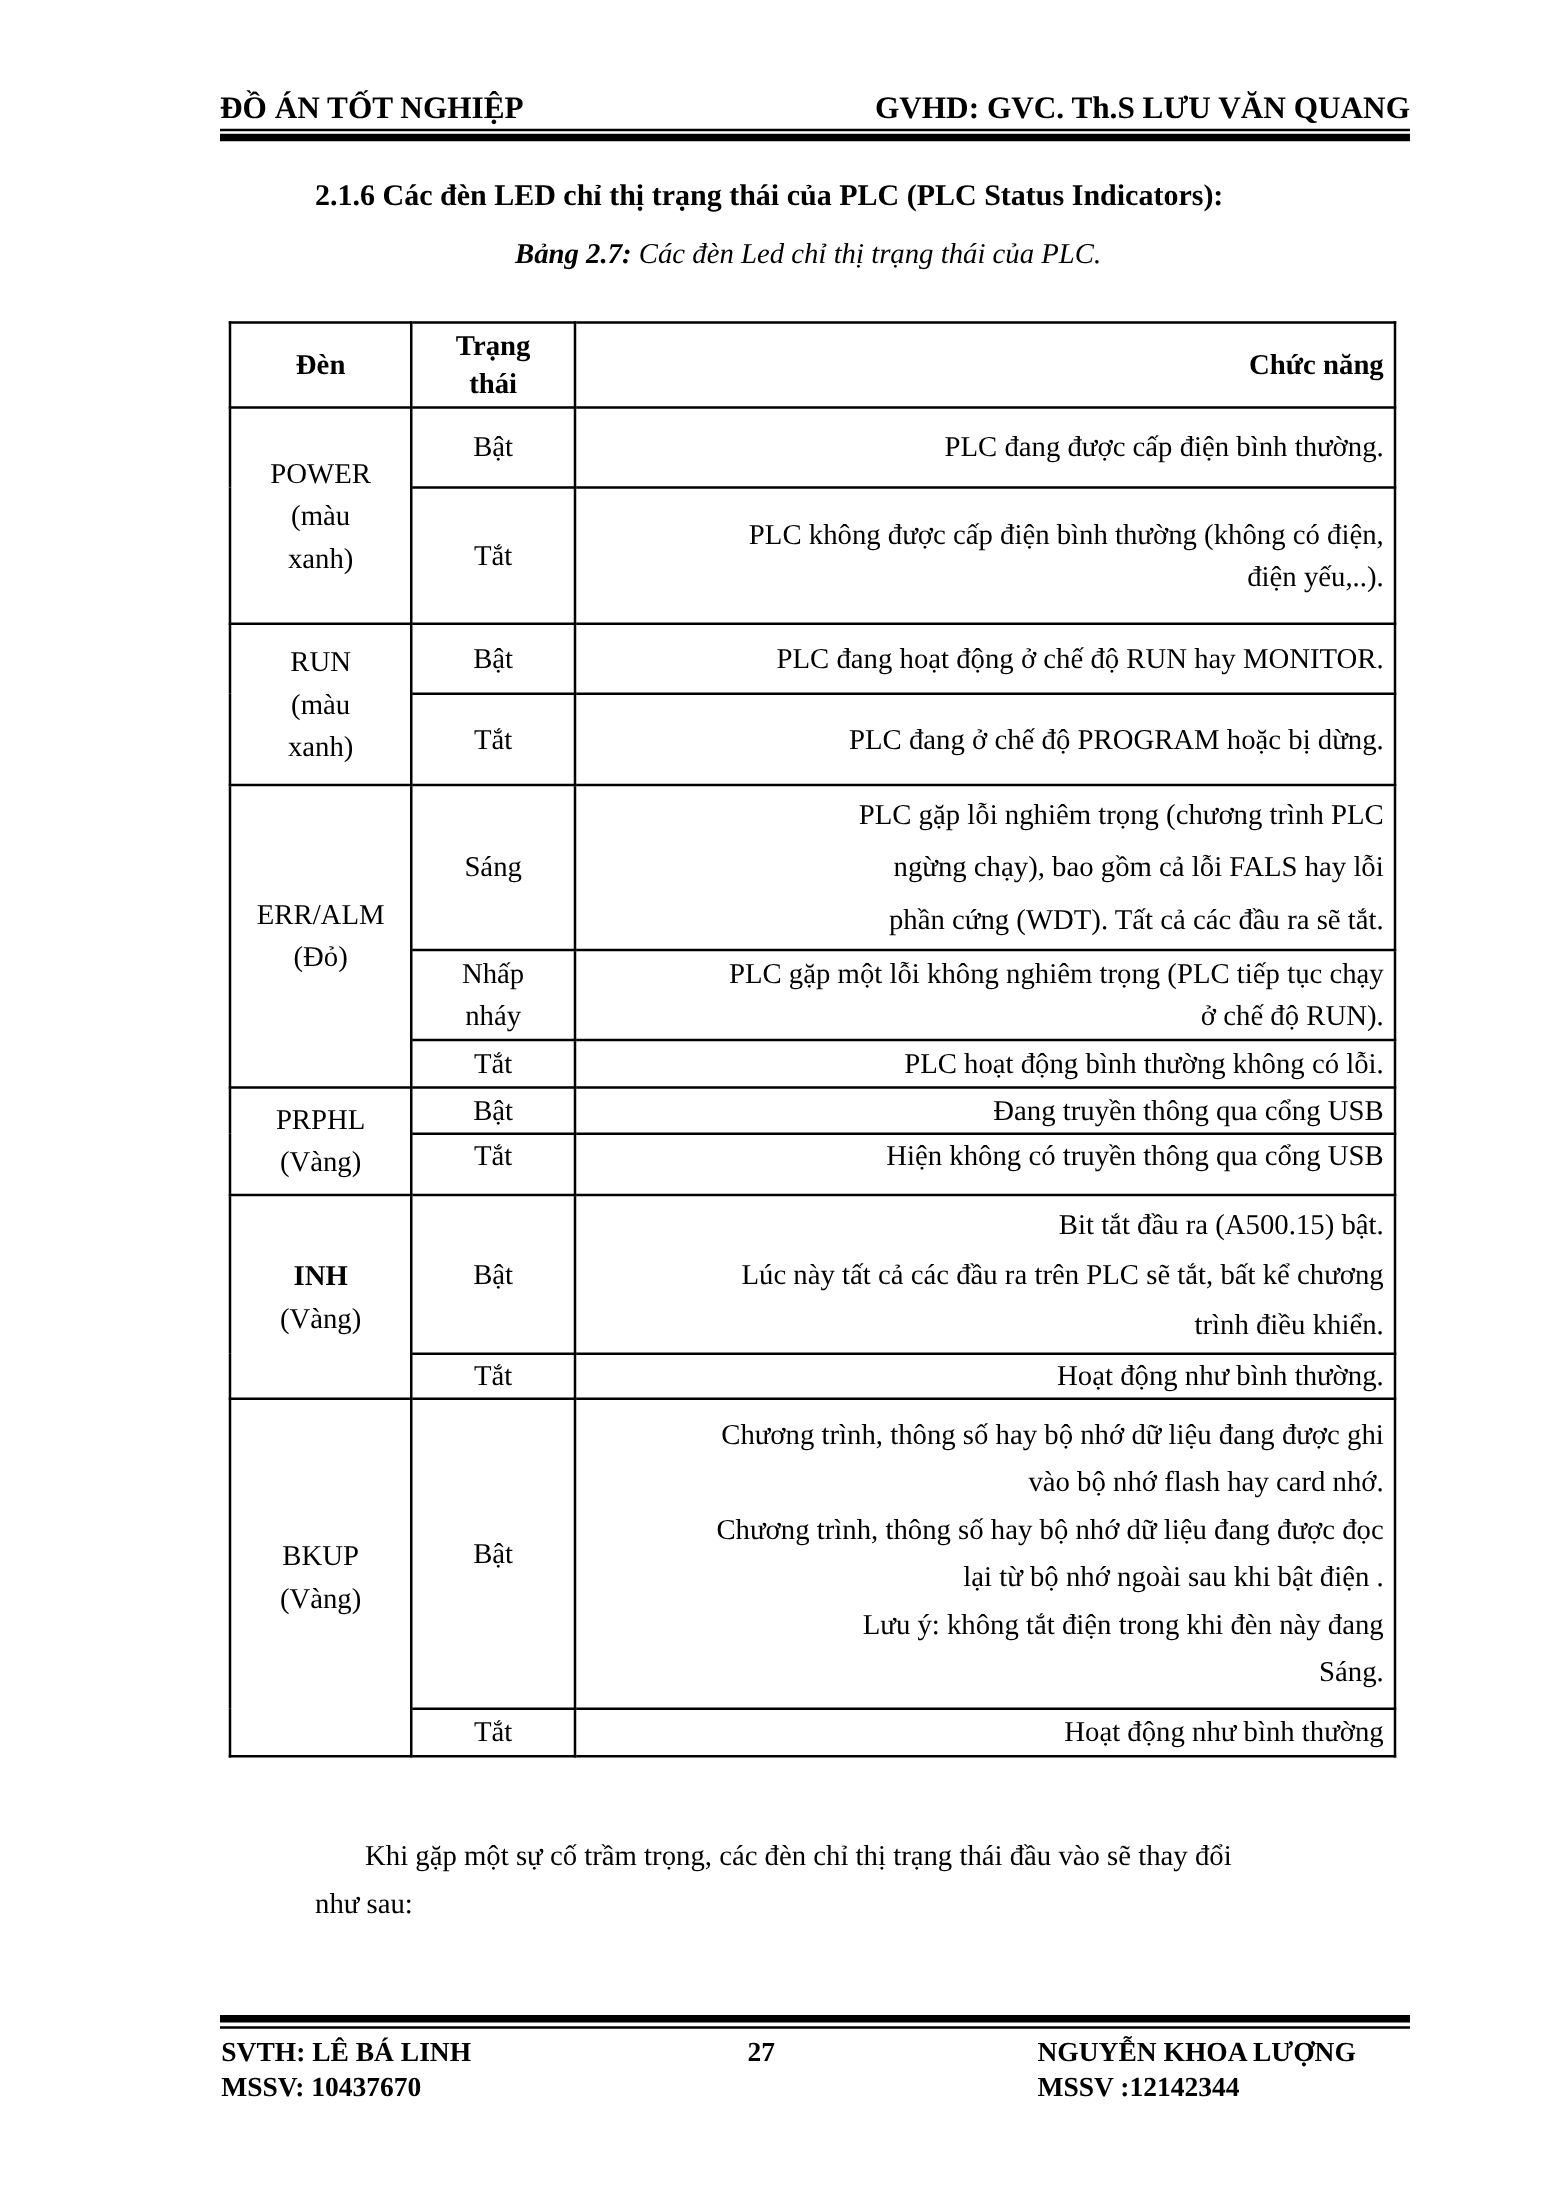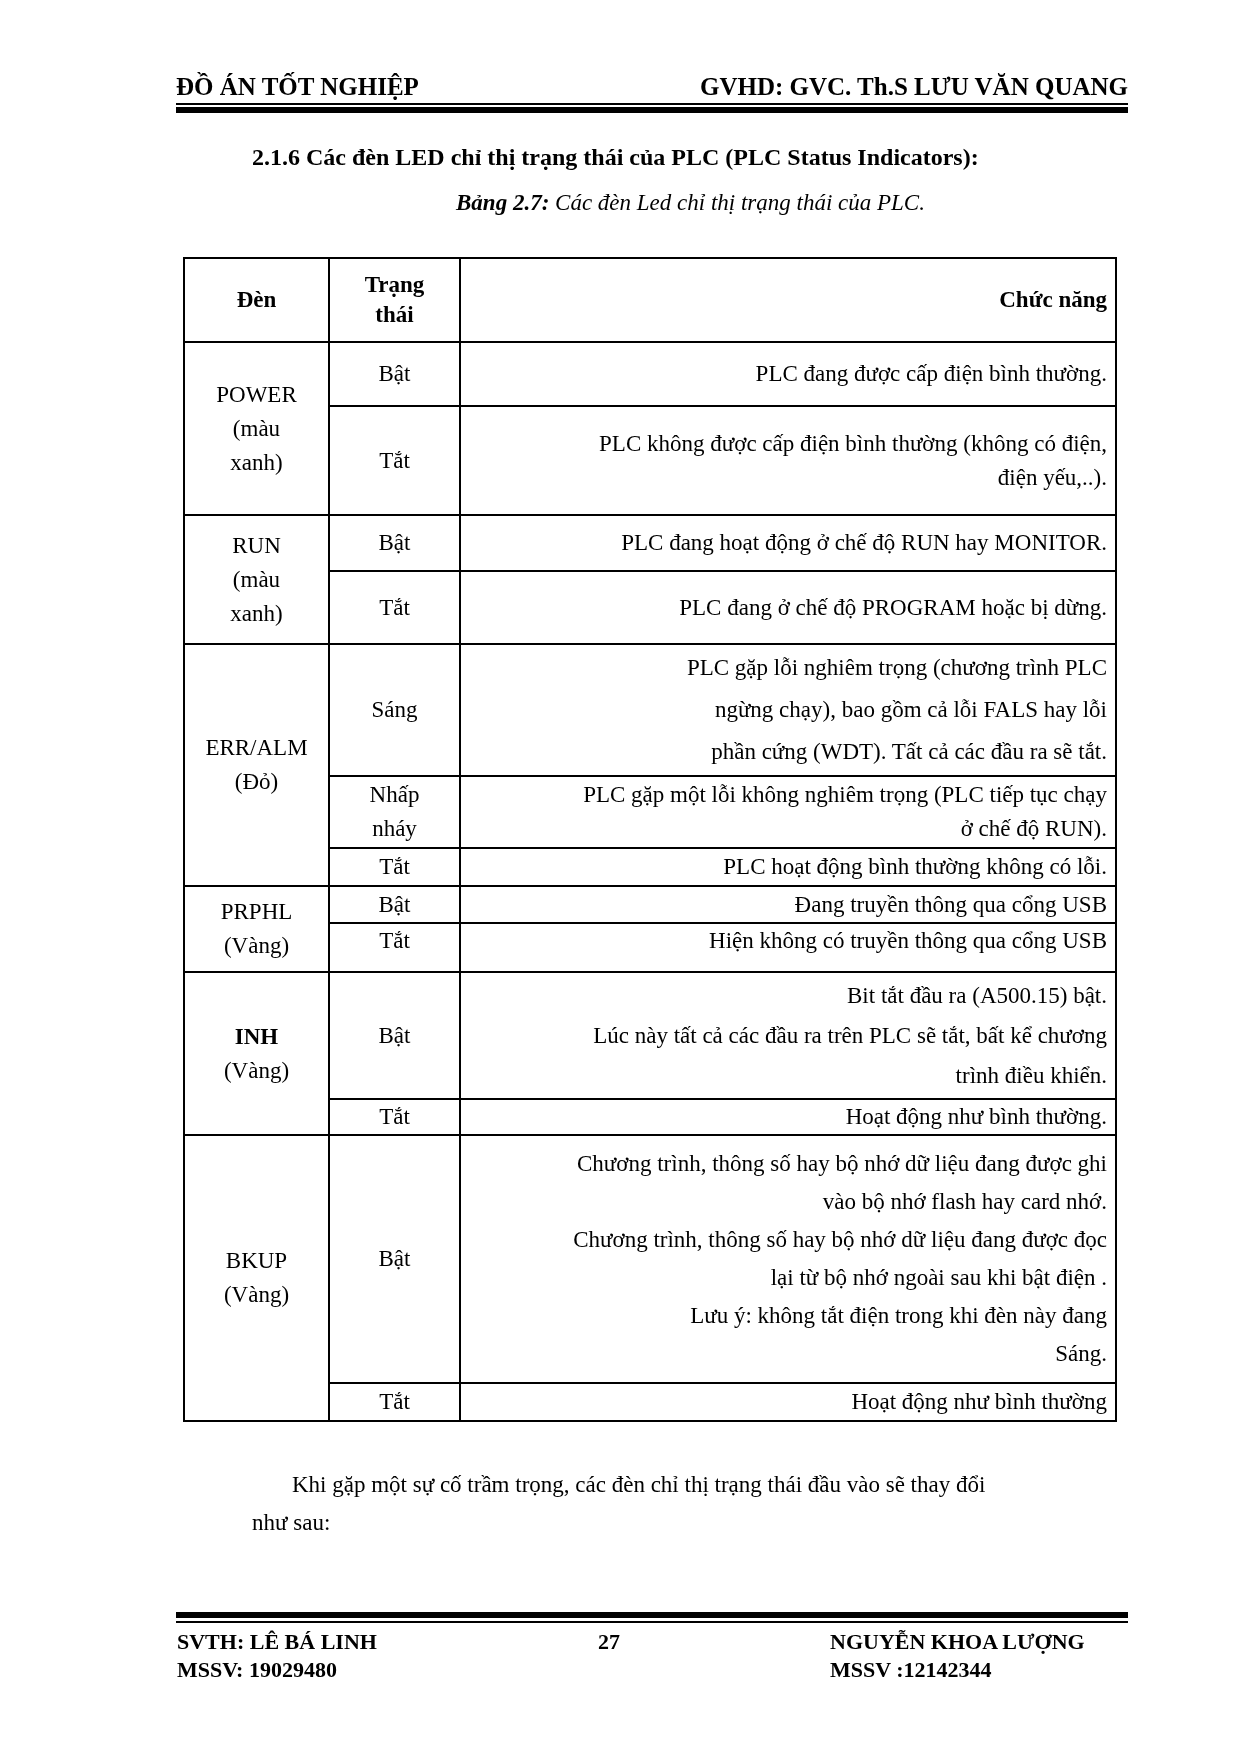--- a/index.html
+++ b/index.html
@@ -5,21 +5,21 @@
   html, body { margin:0; padding:0; background:#fff; }
   body { width:1240px; height:1754px; position:relative; overflow:hidden;
          font-family:"Liberation Serif","DejaVu Serif",serif; color:#000; }
   .abs { position:absolute; }
   .hdr { top:70px; font-weight:bold; font-size:25px; line-height:34px;text-align:center; }
   .hdr-left { left:176px; }
   .hdr-right { right:112px; }
   .rule-thin { position:absolute; left:176px; width:952px; height:2px; background:#000; }
   .rule-thick { position:absolute; left:176px; width:952px; height:6px; background:#000; }
   .heading { left:252px; top:142px; font-size:24px; font-weight:bold; line-height:30px; }
-  .caption { left:412px; top:188px; font-size:23px; font-style:italic; line-height:30px;margin-left:44px; }
+  .caption { left:412px; top:188px; font-size:23px; font-style:italic; line-height:30px; }
   .caption b { font-weight:bold; }
 
   table.t { position:absolute; left:183px; top:257px; width:934px; border-collapse:collapse;
             font-size:23px; line-height:34px; }
   table.t td, table.t th { border:2.5px solid #000; padding:0 8px; vertical-align:middle; }
   table.t th { font-weight:bold; text-align:center; line-height:30px; }
   .c1 { width:127px; text-align:center; }
   .c2 { width:113px; text-align:center; }
   .c3 { text-align:right; }
   .c1 .ln, .c2 .ln { display:block; }
@@ -36,21 +36,21 @@
 <div class="abs hdr hdr-left">ĐỒ ÁN TỐT NGHIỆP</div>
 <div class="abs hdr hdr-right">GVHD: GVC. Th.S LƯU VĂN QUANG</div>
 <div class="rule-thin" style="top:103px"></div>
 <div class="rule-thick" style="top:107px"></div>
 
 <div class="abs heading">2.1.6 Các đèn LED chỉ thị trạng thái của PLC (PLC Status Indicators):</div>
 <div class="abs caption"><b>Bảng 2.7:</b><span> Các đèn Led chỉ thị trạng thái của PLC.</span></div>
 
 <table class="t">
   <thead>
-    <tr style="height:84px">
+    <tr style="height:68px">
       <th class="c1">Đèn</th>
       <th class="c2">
           <span class="ln">Trạng</span>
           <span class="ln">thái</span>
         </th>
       <th class="c3" style="text-align:right">Chức năng</th>
     </tr>
   </thead>
   <tbody>
 
@@ -156,16 +156,16 @@
     </tr>
   </tbody>
 </table>
 
 <div class="abs para" style="top:1466px; left:292px">Khi gặp một sự cố trầm trọng, các đèn chỉ thị trạng thái đầu vào sẽ thay đổi</div>
 <div class="abs para" style="top:1504px">như sau:</div>
 
 <div class="rule-thick" style="top:1612px"></div>
 <div class="rule-thin" style="top:1621px"></div>
 <div class="abs f-left" style="top:1628px">SVTH: LÊ BÁ LINH</div>
-<div class="abs f-left" style="top:1656px">MSSV: 19029480</div>
+<div class="abs f-left" style="top:1656px">MSSV: 10437670</div>
 <div class="abs f-mid" style="top:1628px">27</div>
 <div class="abs f-right" style="top:1628px">NGUYỄN KHOA LƯỢNG</div>
 <div class="abs f-right" style="top:1656px">MSSV :12142344</div>
 
 </body></html>

